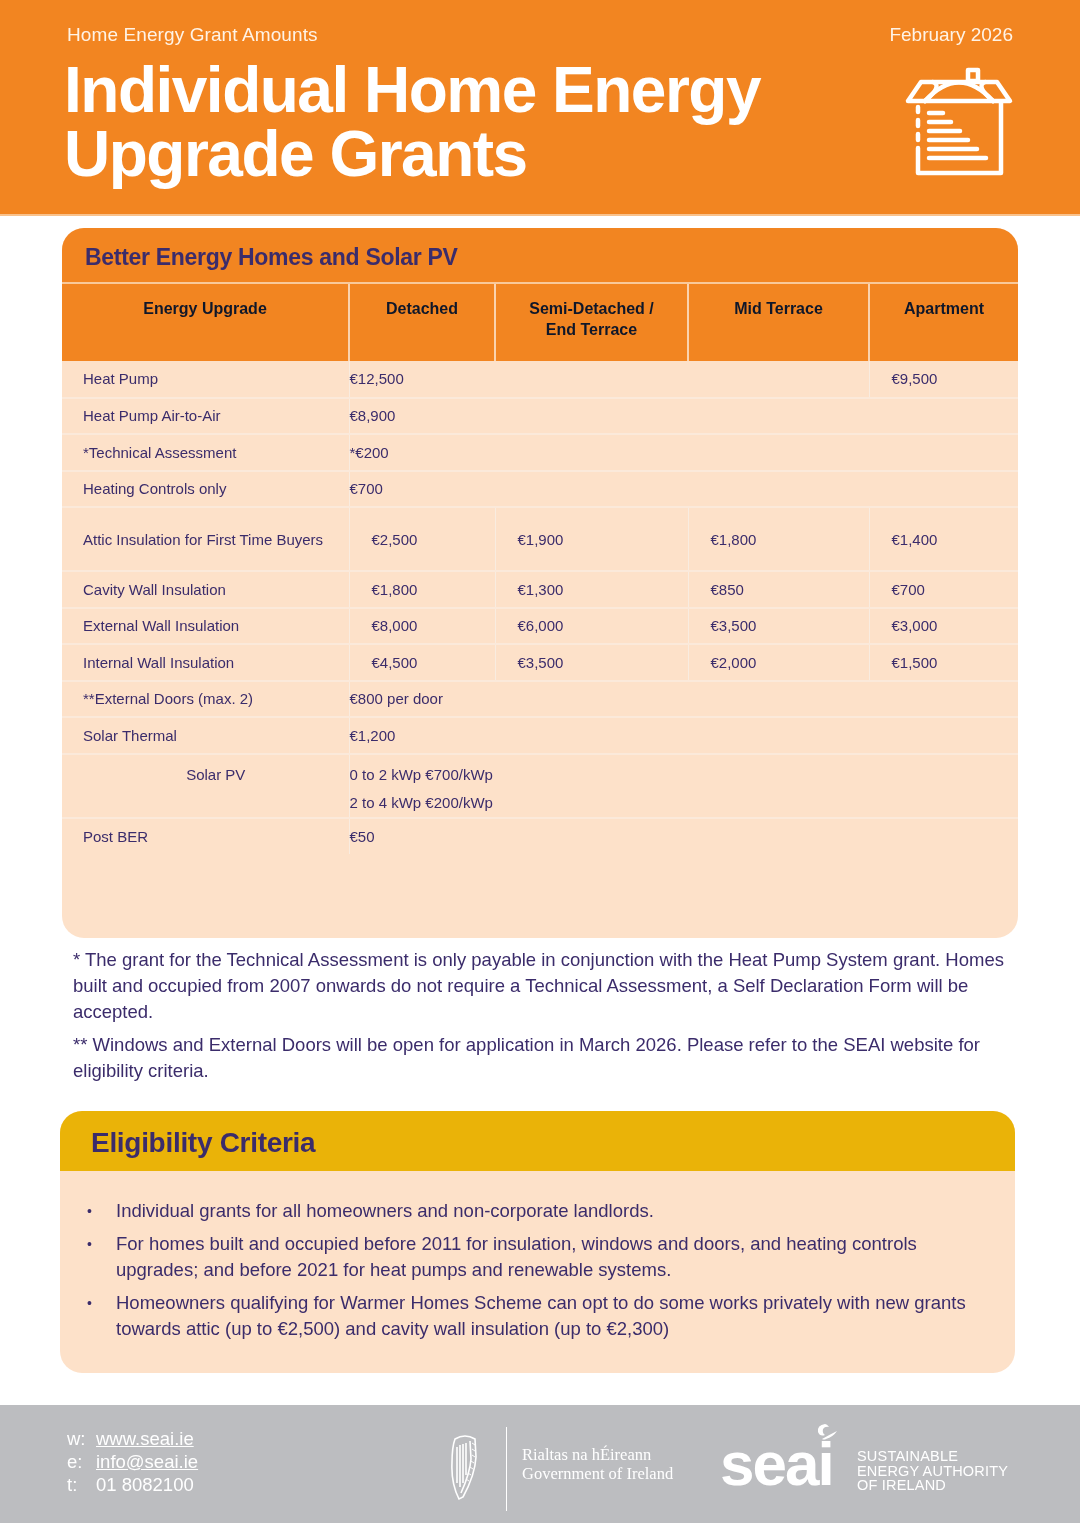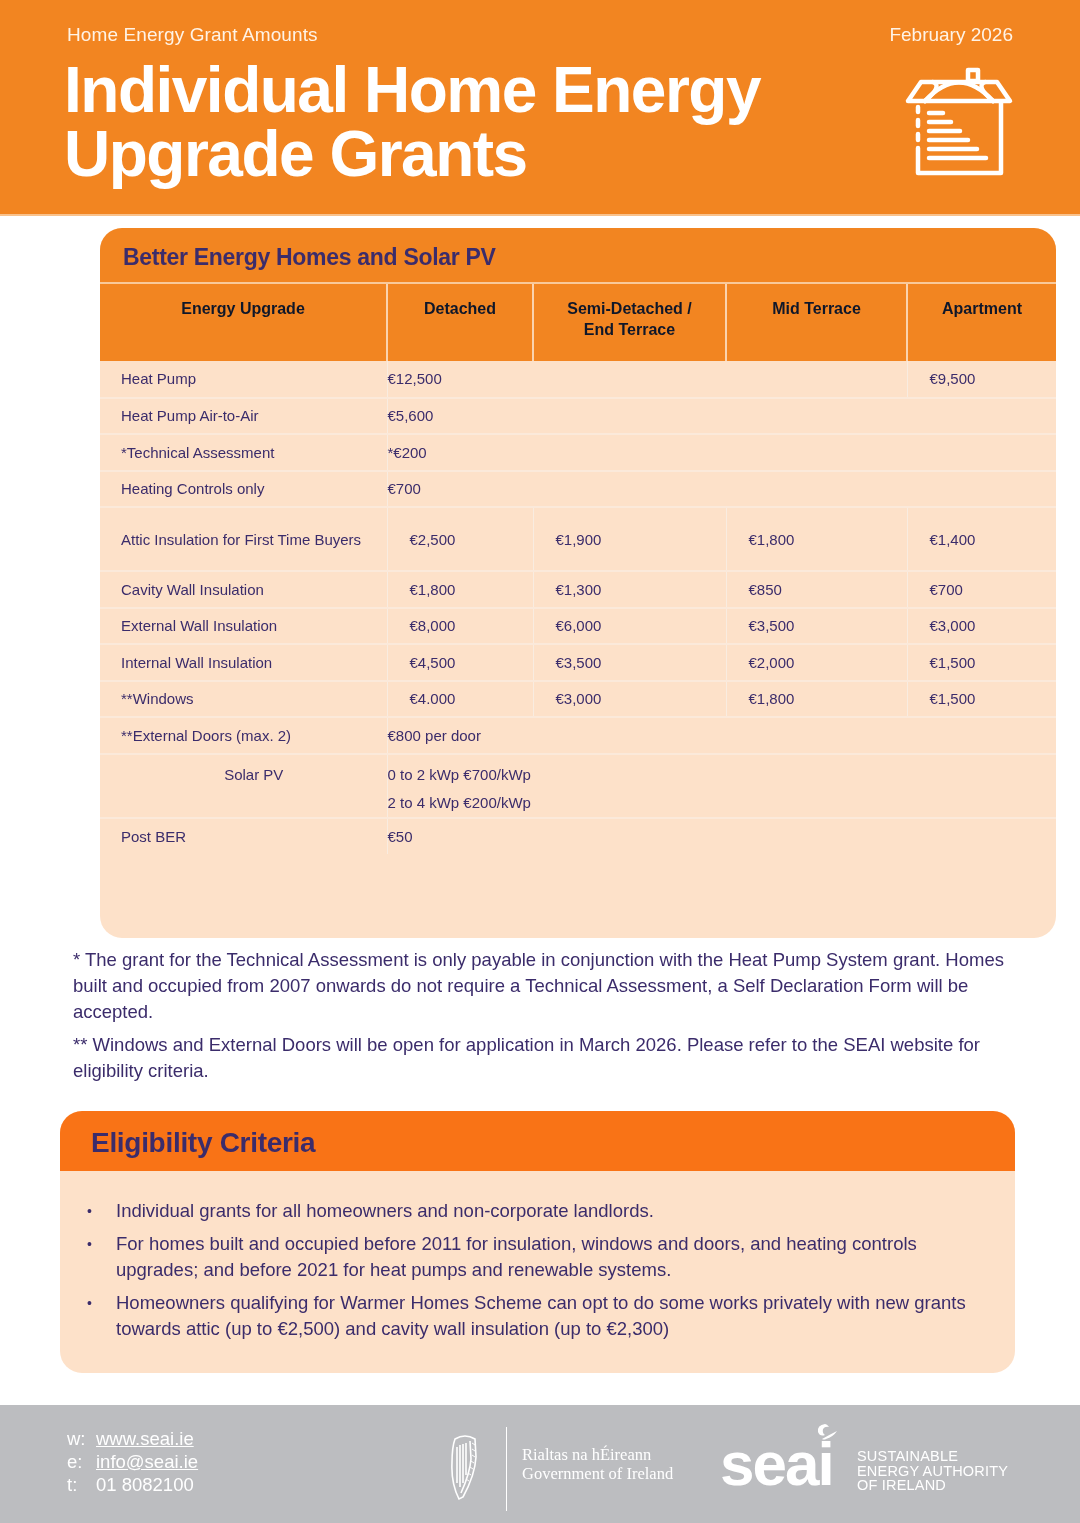--- a/index.html
+++ b/index.html
@@ -8,42 +8,42 @@
 
     
     .header { position: absolute; left: 0; top: 0; width: 1080px; height: 216px; background: #f28521; border-bottom: 2px solid #f9c28c; }
     .header .kicker { position: absolute; left: 67px; top: 24px; font-size: 19px; color: #fff3e6; letter-spacing: 0.1px; }
     .header .date { position: absolute; right: 67px; top: 24px; font-size: 19px; color: #fff3e6; }
     .header .title { position: absolute; left: 64px; top: 58px; font-size: 64px; line-height: 64px; font-weight: 700; color: #ffffff; letter-spacing: -1.5px; }
     .header .title div { white-space: nowrap; }
     .header .house-icon { position: absolute; left: 903px; top: 66px; width: 112px; width: 112px; height: 112px; }
 
     
-    .card { position: absolute; left: 62px; top: 228px; width: 956px; height: 710px; background: #fde1c9; border-radius: 22px; overflow: hidden; margin-left: 38px; }
+    .card { position: absolute; left: 62px; top: 228px; width: 956px; height: 710px; background: #fde1c9; border-radius: 22px; overflow: hidden; }
     .card-title { height: 56px; background: #f28521; padding-left: 23px; font-size: 23px; font-weight: 700; color: #3b2c6b; line-height: 58px; letter-spacing: -0.3px; border-bottom: 2px solid #f9c99a; }
     table { border-collapse: collapse; width: 956px; table-layout: fixed; }
     th { background: #f28521; color: #0f172a; font-size: 16px; font-weight: 700; text-align: center; vertical-align: top; padding-top: 14px; height: 77px; line-height: 21px; border-right: 2px solid #fbd3ae; }
     th:last-child { border-right: none; }
     td { font-size: 15px; color: #3b2c6b; height: 36.5px; vertical-align: middle; border-top: 2px solid #fbe9da; border-right: 1px solid #f9ece0; line-height: 25px; }
     td:last-child { border-right: none; }
     tr:first-child td { border-top: none; }
     td.label { padding-left: 21px; }
     td.val { padding-left: 22px; }
     td.span { text-align: left; }
     tr.tall td { height: 64px; }
     tr.pv td { height: 64px; vertical-align: top; padding-top: 6px; line-height: 28px; }
     tr.pv td.label { padding-top: 6px; text-align: center; }
 
     
     .notes { position: absolute; left: 73px; top: 947px; width: 945px; font-size: 18.5px; color: #3b2c6b; line-height: 26px; }
     .notes p + p { margin-top: 7px; }
 
     
     .elig { position: absolute; left: 60px; top: 1111px; width: 955px; height: 262px; background: #fde1c9; border-radius: 22px; overflow: hidden; }
-    .elig-title { height: 60px; background: #f97316; padding-left: 31px; font-size: 28px; font-weight: 700; color: #3b2c6b; line-height: 64px; letter-spacing: -0.3px; }
+    .elig-title { height: 60px; background: #eab308; padding-left: 31px; font-size: 28px; font-weight: 700; color: #3b2c6b; line-height: 64px; letter-spacing: -0.3px; }
     .elig ul { list-style: none; padding: 27px 20px 0 27px; }
     .elig li { position: relative; padding-left: 29px; font-size: 18.5px; line-height: 26px; color: #3b2c6b; margin-bottom: 7px; }
     .elig li .bullet { position: absolute; left: 0; top: 0; font-size: 14px; }
 
     
     .footer { position: absolute; left: 0; top: 1405px; width: 1080px; height: 118px; background: #bcbdc0; }
     .contact { position: absolute; left: 67px; top: 22px; font-size: 18.5px; line-height: 23px; color: #ffffff; }
     .contact .row { display: flex; }
     .contact .k { width: 29px; }
     .contact a { color: #ffffff; text-decoration: underline; }
@@ -101,21 +101,21 @@
       </tr>
     </thead>
     <tbody>
       <tr>
         <td class="label">Heat Pump</td>
         <td class="span" colspan="3">€12,500</td>
         <td class="val">€9,500</td>
       </tr>
       <tr>
         <td class="label">Heat Pump Air-to-Air</td>
-        <td class="span" colspan="4">€5,600</td>
+        <td class="span" colspan="4">€8,900</td>
       </tr>
       <tr>
         <td class="label">*Technical Assessment</td>
         <td class="span" colspan="4">*€200</td>
       </tr>
       <tr>
         <td class="label">Heating Controls only</td>
         <td class="span" colspan="4">€700</td>
       </tr>
       <tr class="tall">
@@ -140,29 +140,26 @@
         <td class="val">€3,000</td>
       </tr>
       <tr>
         <td class="label">Internal Wall Insulation</td>
         <td class="val">€4,500</td>
         <td class="val">€3,500</td>
         <td class="val">€2,000</td>
         <td class="val">€1,500</td>
       </tr>
       <tr>
-        <td class="label">**Windows</td>
-        <td class="val">€4.000</td>
-        <td class="val">€3,000</td>
-        <td class="val">€1,800</td>
-        <td class="val">€1,500</td>
-      </tr>
-      <tr>
         <td class="label">**External Doors (max. 2)</td>
         <td class="span" colspan="4">€800 per door</td>
+      </tr>
+      <tr>
+        <td class="label">Solar Thermal</td>
+        <td class="span" colspan="4">€1,200</td>
       </tr>
       <tr class="pv">
         <td class="label">Solar PV</td>
         <td class="span" colspan="4">
           <div>0 to 2 kWp €700/kWp</div>
           <div>2 to 4 kWp €200/kWp</div>
         </td>
       </tr>
       <tr>
         <td class="label">Post BER</td>

